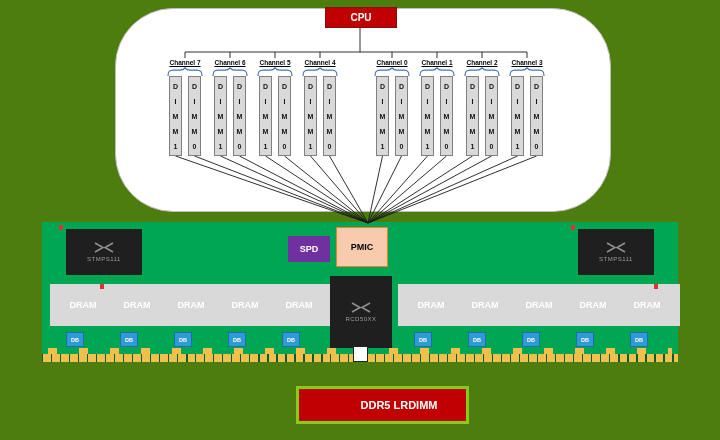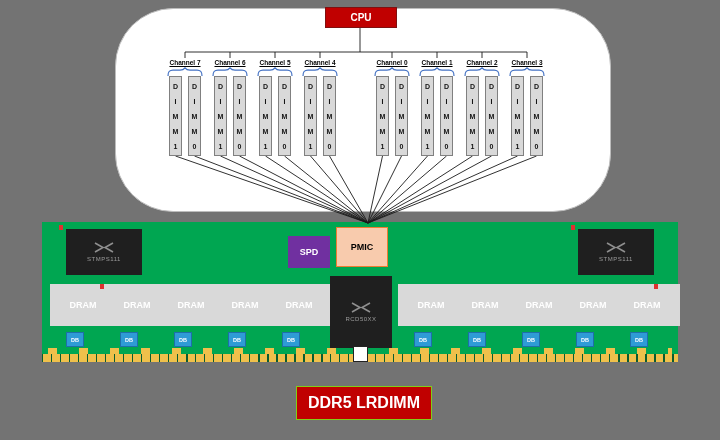--- a/index.html
+++ b/index.html
@@ -1,17 +1,17 @@
 <!DOCTYPE html>
 <html style="--pcb-green: #00A651; --cpu-red: #C00000; --caption-red: #C00000; --spd-purple: #7030A0; --pmic-fill: #F8CBAD; --pmic-border: #ED7D31; --db-blue: #2E9BD6; --gold: #EFC04B; --brace-blue: #4472C4; --chip-black: #1F1F1F; --dram-gray: #D9D9D9; --wire-black: #1A1A1A;"><head>
 <meta charset="utf-8">
 <style>
   html,body{margin:0;padding:0;background:#fff;}
   body{font-family:"Liberation Sans","DejaVu Sans",sans-serif;}
-  .stage{position:relative;width:720px;height:440px;background:#737373;overflow:hidden;}
+  .stage{position:relative;width:720px;height:440px;background:#4d7c0f;overflow:hidden;}
 
   
   .cpu-package{position:absolute;left:115px;top:8px;width:494px;height:202px;
     border:1.4px solid #bdbdbd;border-radius:58px;background:#fff;}
   .cpu-box{position:absolute;left:325px;top:7px;width:70px;height:19px;background:var(--cpu-red);
     border:1px solid #7f1010;color:#fff;font-weight:bold;font-size:10px;
     display:flex;align-items:center;justify-content:center;z-index:6;}
 
   #wires{position:absolute;left:0;top:0;z-index:3;pointer-events:none;}
 
@@ -27,41 +27,41 @@
   .dimm span{display:block;line-height:15px;height:15px;}
 
   
   .module{position:absolute;left:42px;top:222px;width:636px;height:140px;background:var(--pcb-green);z-index:2;}
   .chip{position:absolute;background:var(--chip-black);display:flex;flex-direction:column;
     align-items:center;justify-content:center;gap:2px;}
   .chip .chip-label{color:#9a9a9a;font-size:6px;letter-spacing:.5px;line-height:7px;}
   .chip-left{left:24px;top:7px;width:76px;height:46px;}
   .chip-right{left:536px;top:7px;width:76px;height:46px;}
   .rcd{left:288px;top:54px;width:62px;height:72px;z-index:3;}
-  .spd{position:absolute;left:246px;top:14px;width:42px;height:32px;background:var(--spd-purple);
+  .spd{position:absolute;left:246px;top:14px;width:42px;height:26px;background:var(--spd-purple);
     color:#fff;font-weight:bold;font-size:9px;display:flex;align-items:center;justify-content:center;}
   .pmic{position:absolute;left:294px;top:5px;width:52px;height:40px;background:var(--pmic-fill);
     border:1.5px solid var(--pmic-border);box-sizing:border-box;color:#000;font-weight:bold;font-size:9px;
     display:flex;align-items:center;justify-content:center;}
   .dram{position:absolute;top:62px;width:66px;height:42px;background:var(--dram-gray);
     color:#fff;font-weight:bold;font-size:9px;display:flex;align-items:center;justify-content:center;}
   .db{position:absolute;top:110px;width:18px;height:15px;background:var(--db-blue);
     border:1px solid #1e6fa8;box-sizing:border-box;color:#fff;font-size:5.5px;font-weight:bold;
     display:flex;align-items:center;justify-content:center;}
   .gold-tabs{position:absolute;left:6px;right:6px;top:126px;height:7px;
     background:repeating-linear-gradient(90deg,var(--gold) 0 9px,transparent 9px 31px);}
   .gold-strip{position:absolute;left:0;right:0;top:132px;height:8px;
     background:repeating-linear-gradient(90deg,#0b5c30 0 1.5px,var(--gold) 1.5px 9px);}
   .notch{position:absolute;left:311px;top:124px;width:15px;height:16px;background:#fff;
     border:1px solid #222;box-sizing:border-box;z-index:4;}
   .dot{position:absolute;width:4px;height:5px;background:#e03030;z-index:5;}
 
   .caption{position:absolute;left:296px;top:386px;width:134px;height:32px;background:var(--caption-red);
-    border:1px solid #84cc16;color:#fff;font-weight:bold;font-size:16px;
-    display:flex;align-items:center;justify-content:center;}
+    border:3px solid #84cc16;color:#fff;font-weight:bold;font-size:11px;
+    display:flex;align-items:center;justify-content:center;padding-left:33px;}
 </style>
 </head>
 <body>
 
 <div class="stage">
 
   <div class="cpu-package"></div>
   <div class="cpu-box">CPU</div>
 
   <svg id="wires" width="720" height="440">

